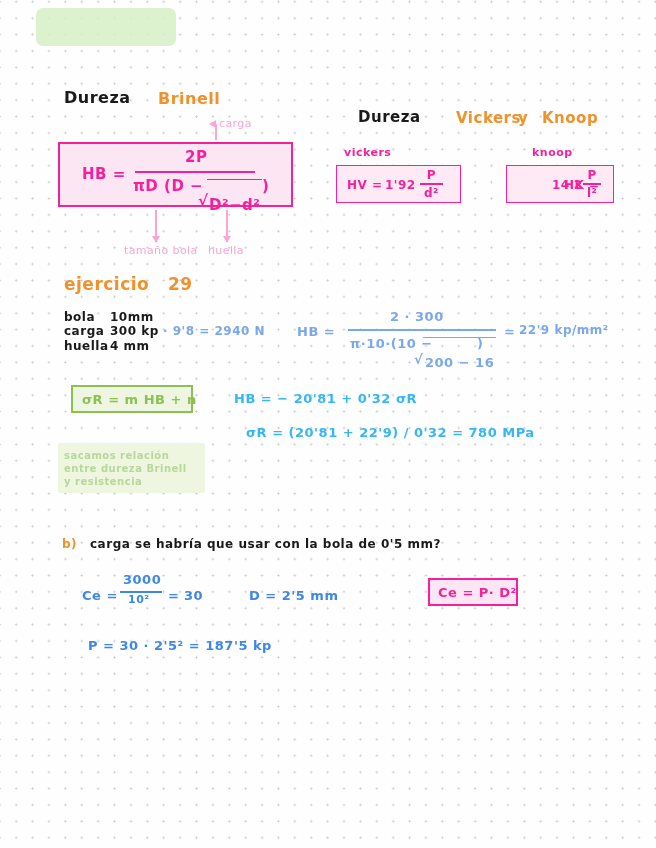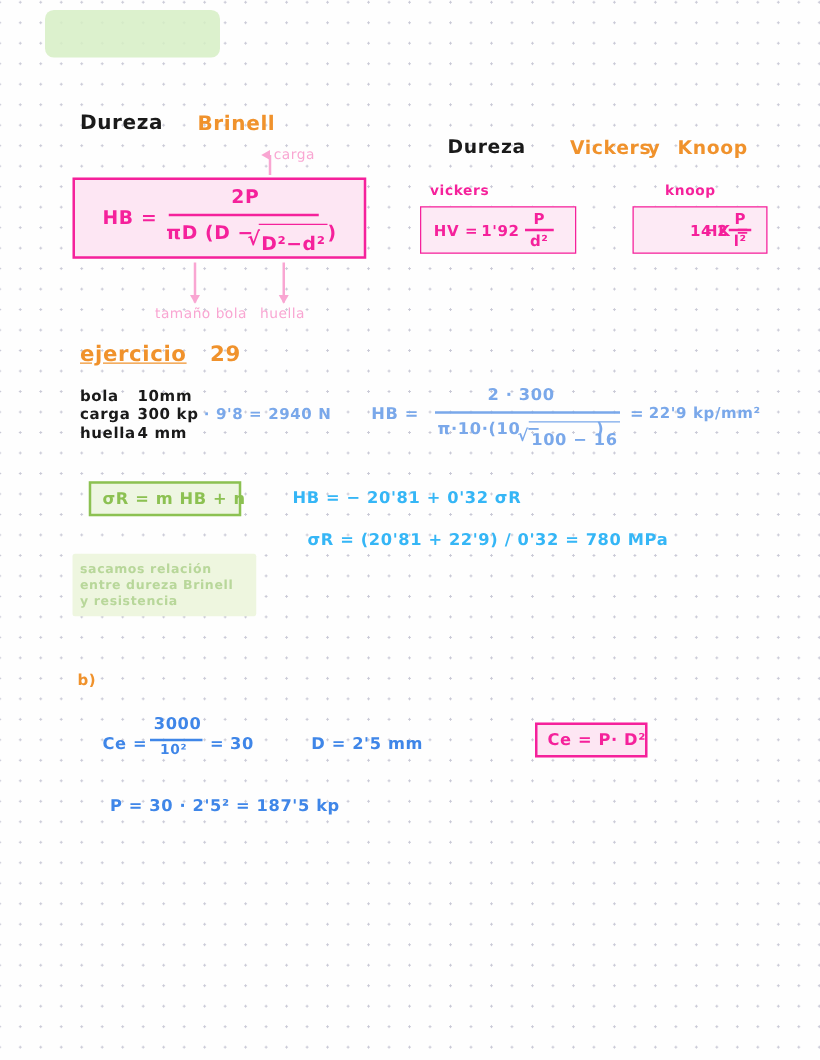--- a/index.html
+++ b/index.html
@@ -49,21 +49,21 @@
   .box-note{background:#eef6df;border-radius:2px;}
 
   
   .frac{display:inline-flex;flex-direction:column;align-items:center;vertical-align:middle;}
   .frac .num{padding:0 4px;}
   .frac .bar{width:100%;height:2px;background:currentColor;margin:2px 0;}
   .frac .den{padding:0 4px;}
 
   .sqrt{position:relative;padding-left:9px;}
   .sqrt:before{content:"\221A";position:absolute;left:0;top:-2px;}
-  .sqrt .rad{border-top:1.6px solid currentColor;padding:8px 2px;display:inline-block;}
+  .sqrt .rad{border-top:1.6px solid currentColor;padding:18px 2px;display:inline-block;}
 
   
   .leader{position:absolute;background:#f9a6d2;}
   .arrow-down:after{
     content:"";position:absolute;left:-3.5px;bottom:-1px;
     border-left:4px solid transparent;border-right:4px solid transparent;
     border-top:7px solid #f9a6d2;
   }
   .arrow-left:after{
     content:"";position:absolute;left:-6px;top:-3.5px;
@@ -126,58 +126,59 @@
   <div class="hw hand ink-pink" style="left:516px;top:179px;font-size:12px;margin-left:48px;">HK =</div>
   <div class="hw hand ink-pink" style="left:552px;top:179px;font-size:12px;">14'2</div>
   <div class="hw hand ink-pink" style="left:583px;top:169px;font-size:12px;">
     <span class="frac">
       <span class="num">P</span>
       <span class="bar"></span>
       <span class="den">l²</span>
     </span>
   </div>
 
-  <div class="hw hand ink-orange" style="left:64px;top:276px;font-size:17px;text-decoration:underline;">ejercicio</div>
+  <div class="hw hand ink-orange" style="left:64px;top:276px;font-size:17px;">ejercicio</div>
   <div class="hw hand ink-orange" style="left:168px;top:276px;font-size:17px;text-align:center;">29</div>
 
   <div class="hw hand ink-black" style="left:64px;top:311px;font-size:12px;">bola</div>
   <div class="hw hand ink-black" style="left:110px;top:311px;font-size:12px;">10mm</div>
 
   <div class="hw hand ink-black" style="left:64px;top:325px;font-size:12px;">carga</div>
   <div class="hw hand ink-black" style="left:110px;top:325px;font-size:12px;">300 kp</div>
   <div class="hw hand ink-blue" style="left:163px;top:325px;font-size:12px;">· 9'8 = 2940 N</div>
 
   <div class="hw hand ink-black" style="left:64px;top:340px;font-size:12px;">huella</div>
   <div class="hw hand ink-black" style="left:110px;top:340px;font-size:12px;">4 mm</div>
 
   <div class="hw hand ink-blue" style="left:297px;top:325px;font-size:13px;">HB =</div>
   <div class="hw hand ink-blue" style="left:390px;top:310px;font-size:13px;">2 · 300</div>
   <div style="position:absolute;left:348px;top:329px;width:148px;height:1.6px;background:#7aa8ea;"></div>
   <div class="hw hand ink-blue" style="left:350px;top:337px;font-size:13px;">π·10·(10 −</div>
   <div class="hw hand ink-blue" style="left:414px;top:337px;font-size:13px;">
     <span class="sqrt">
-      <span class="rad">100 − 16</span>
+      <span class="rad">200 − 16</span>
     </span>
   </div>
   <div class="hw hand ink-blue" style="left:477px;top:337px;font-size:13px;">)</div>
   <div class="hw hand ink-blue" style="left:504px;top:325px;font-size:13px;">=</div>
   <div class="hw hand ink-blue" style="left:519px;top:324px;font-size:12px;">22'9 kp/mm²</div>
 
   <div class="box box-green" style="left:71px;top:385px;width:122px;height:28px;"></div>
   <div class="hw hand ink-green" style="left:82px;top:393px;font-size:13px;color:#8cc152;">σR = m HB + n</div>
 
   <div class="hw hand ink-blue-s" style="left:234px;top:392px;font-size:13px;">HB = − 20'81 + 0'32 σR</div>
   <div class="hw hand ink-blue-s" style="left:246px;top:426px;font-size:13px;">σR = (20'81 + 22'9) / 0'32  = 780 MPa</div>
 
   <div class="box box-note" style="left:58px;top:443px;width:147px;height:50px;"></div>
   <div class="hw hand ink-green" style="left:64px;top:451px;font-size:10px;color:#b8d79a;">sacamos relación</div>
   <div class="hw hand ink-green" style="left:64px;top:464px;font-size:10px;color:#b8d79a;">entre dureza Brinell</div>
   <div class="hw hand ink-green" style="left:64px;top:477px;font-size:10px;color:#b8d79a;">y resistencia</div>
 
   <div class="hw hand ink-orange" style="left:62px;top:538px;font-size:12px;">b)</div>
+  <div class="hw hand ink-black" style="left:90px;top:538px;font-size:12px;">carga se habría que usar con la bola de 0'5 mm?</div>
 
   <div class="hw hand ink-blue-d" style="left:82px;top:589px;font-size:13px;">Ce =</div>
   <div class="hw hand ink-blue-d" style="left:123px;top:573px;font-size:13px;">3000</div>
   <div style="position:absolute;left:120px;top:591px;width:42px;height:1.6px;background:#3f86e8;"></div>
   <div class="hw hand ink-blue-d" style="left:128px;top:594px;font-size:11px;">10²</div>
   <div class="hw hand ink-blue-d" style="left:168px;top:589px;font-size:13px;">=</div>
   <div class="hw hand ink-blue-d" style="left:184px;top:589px;font-size:13px;">30</div>
 
   <div class="hw hand ink-blue-d" style="left:249px;top:589px;font-size:13px;">D = 2'5 mm</div>
 

